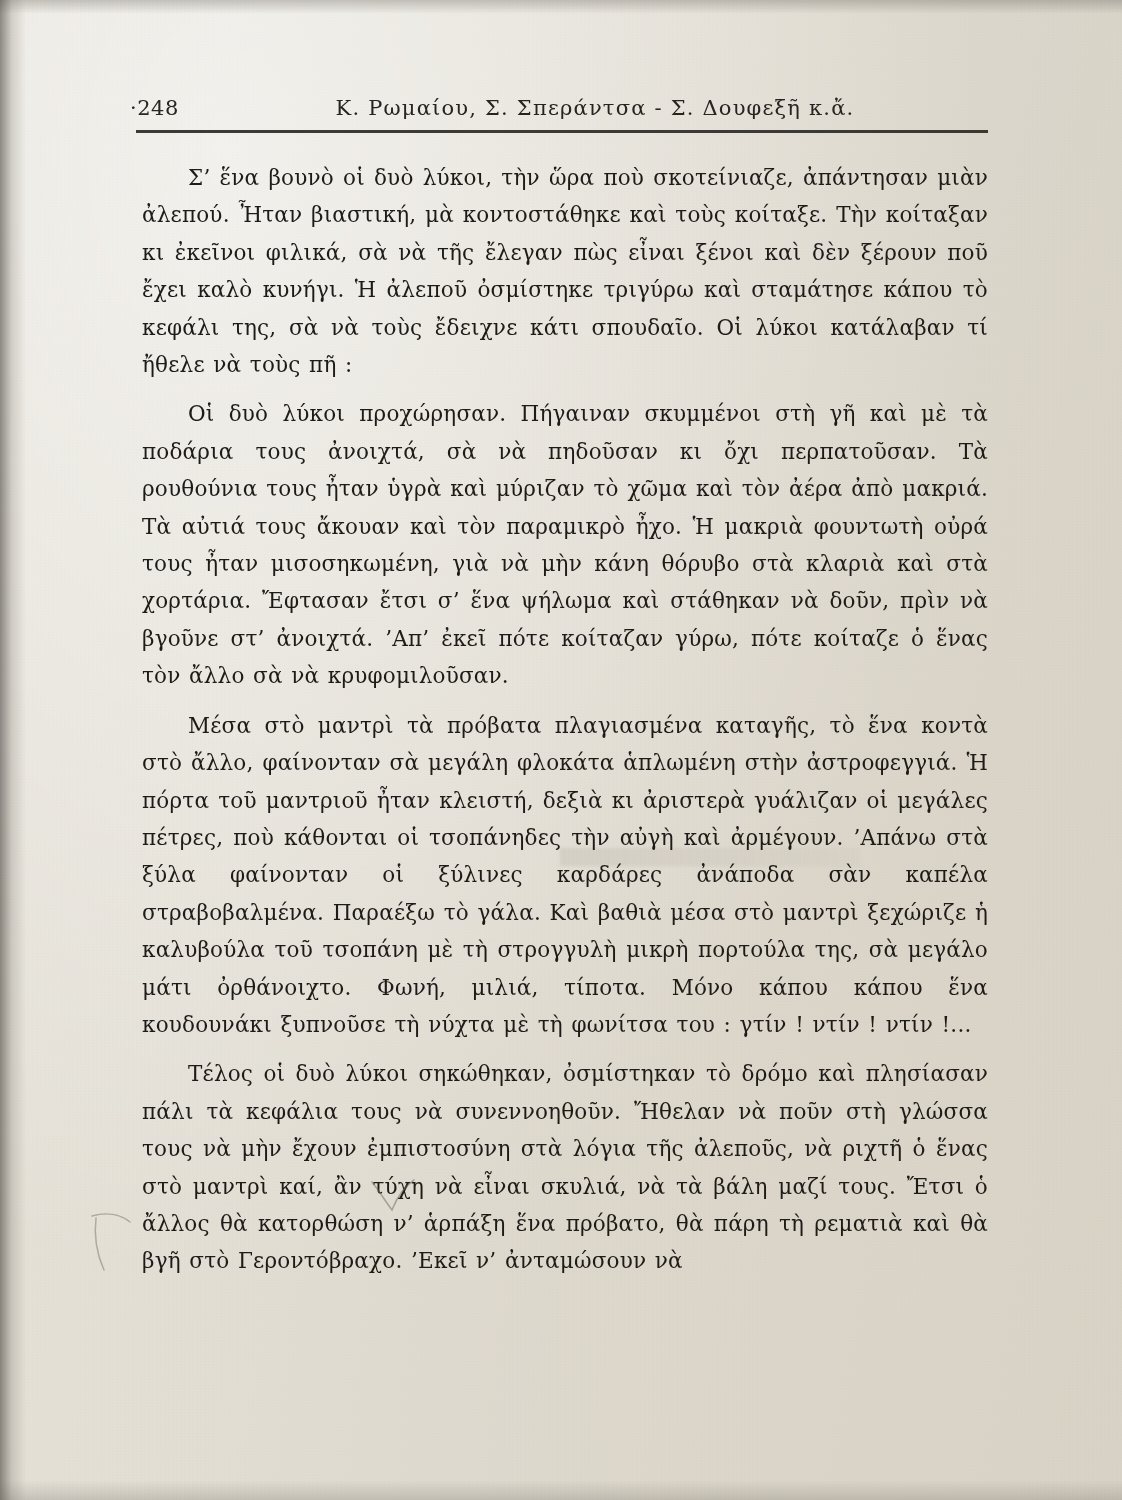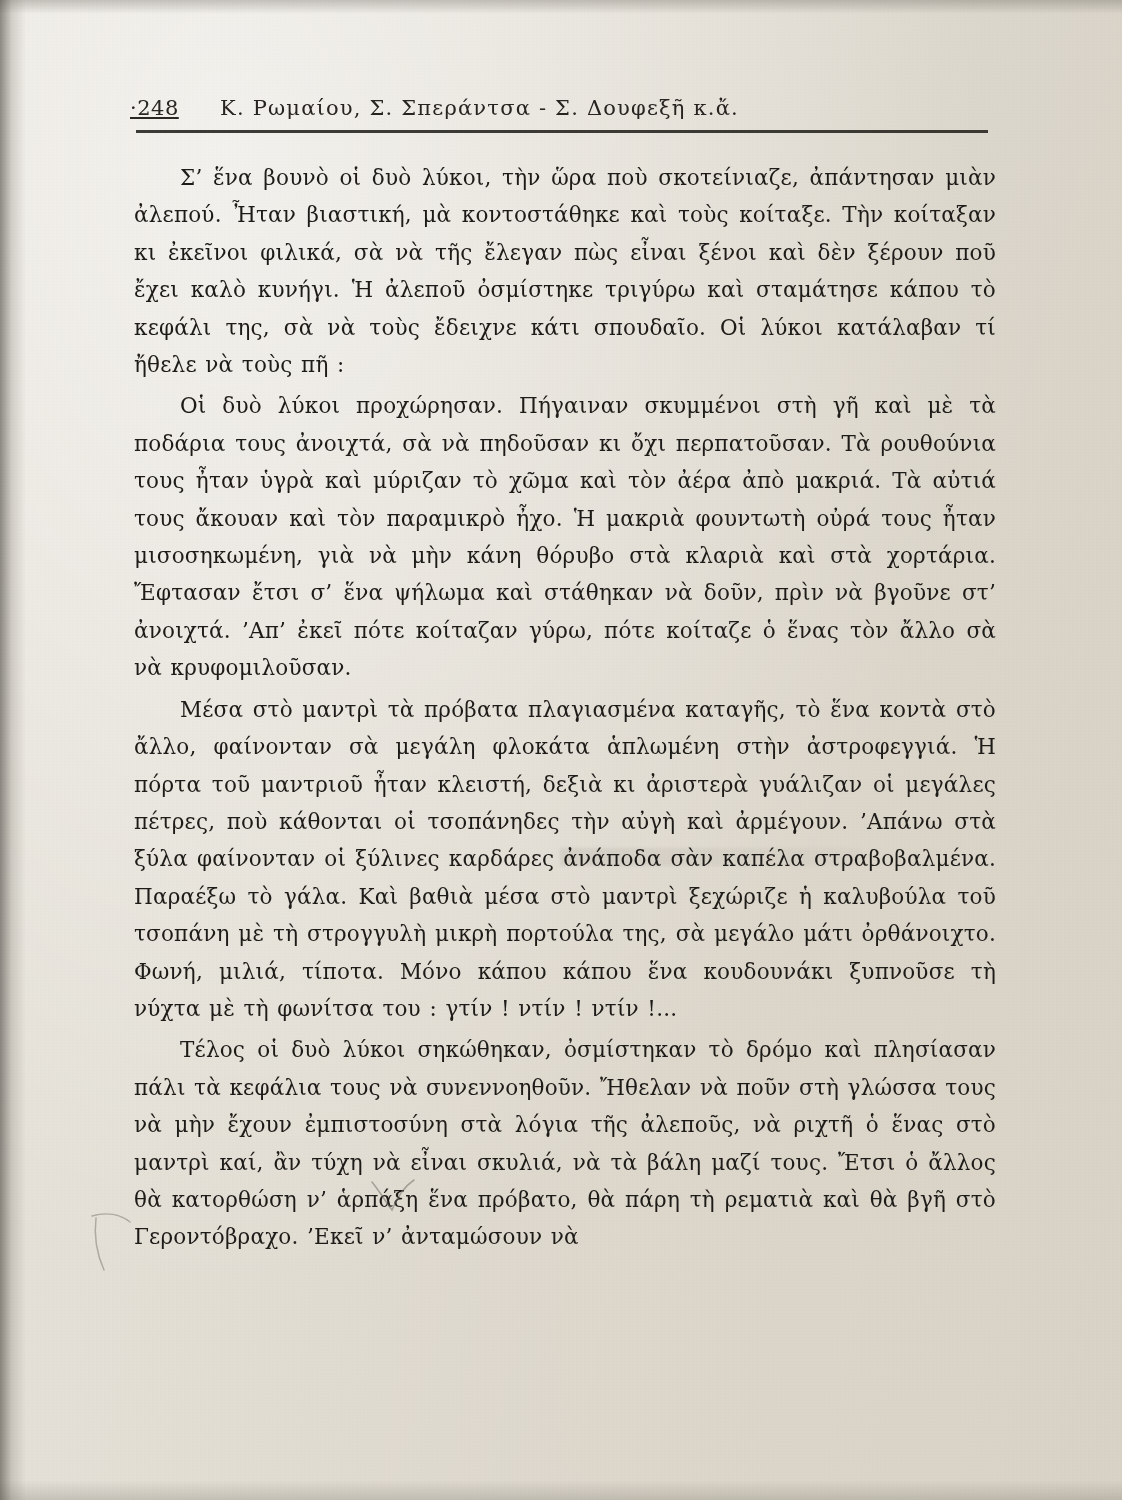--- a/index.html
+++ b/index.html
@@ -63,24 +63,24 @@
     align-items: baseline;
     width: 100%;
     margin-bottom: 6px;
   }
   .folio {
     font-size: 21px;
     letter-spacing: 0.5px;
     color: #2a2723;
     width: 90px;
     flex: 0 0 auto;
-    text-decoration: underline;
   }
   .running-head {
     flex: 1 1 auto;
+    text-align: center;
     font-size: 21px;
     letter-spacing: 1.2px;
     color: #272421;
     padding-right: 30px;
     white-space: nowrap;
   }
   .rule {
     width: 852px;
     height: 3px;
     background: #2e2b26;
@@ -90,21 +90,21 @@
   .body-text {
     font-size: 21.5px;
     line-height: 37.4px;
     text-align: justify;
     text-justify: inter-word;
     color: #1e1c19;
     letter-spacing: 0.2px;
     word-spacing: 1.5px;
   }
   .body-text p {
-    margin: 4px;
+    margin: 12px;
     text-indent: 46px;
   }
   .body-text p.dialogue {
     text-indent: 0;
     padding-left: 40px;
   }
   .body-text p.dialogue .dash {
     margin-left: -26px;
     margin-right: 6px;
   }

